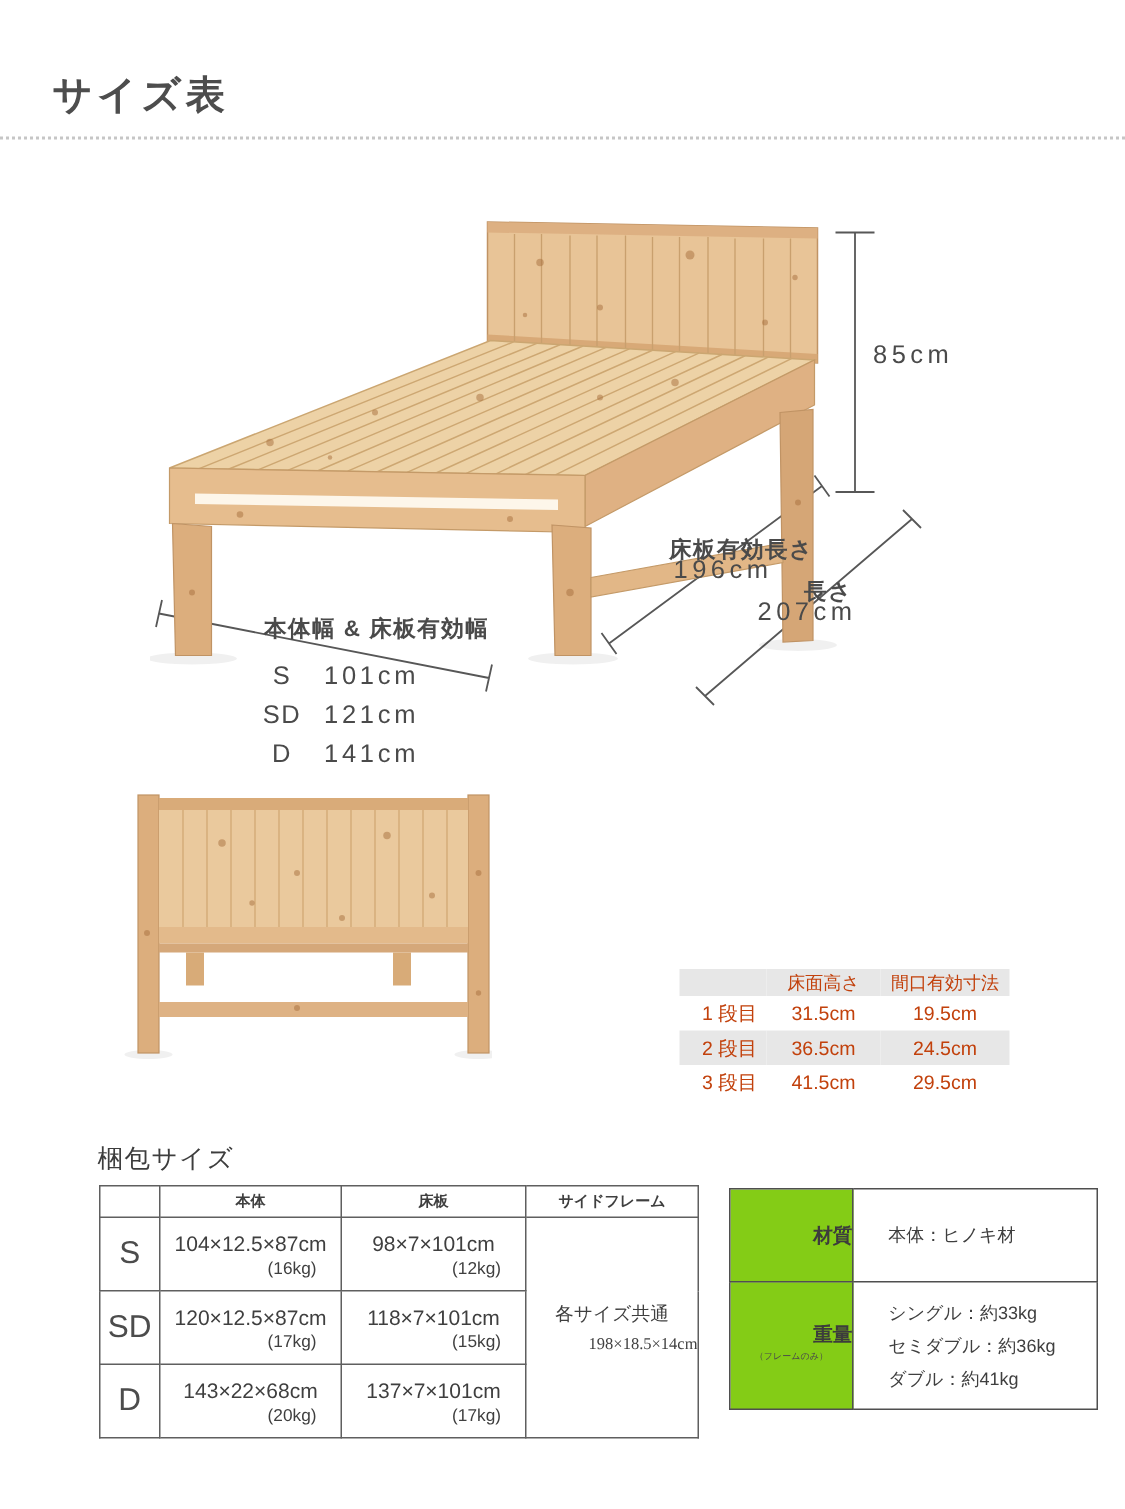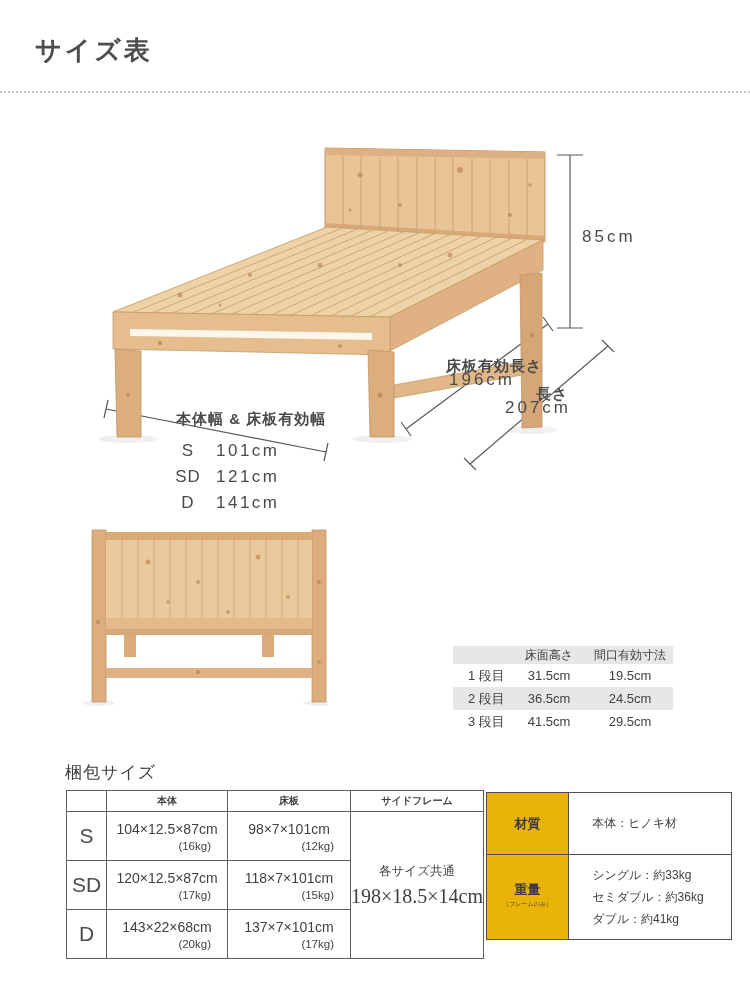--- a/index.html
+++ b/index.html
@@ -1,19 +1,19 @@
 <!DOCTYPE html>
 <html><head>
 <meta charset="utf-8">
 <style>
   html,body{margin:0;padding:0;background:#fff;}
   .page{position:relative;width:750px;height:1006px;background:#ffffff;overflow:hidden;
         font-family:"Liberation Sans","DejaVu Sans",sans-serif;color:#4c4c4c;}
 
-  .page-title{position:absolute;left:35px;top:33px;margin:0;font-size:26px;font-weight:bold;
+  .page-title{position:absolute;left:35px;top:46px;margin:0;font-size:26px;font-weight:bold;
               letter-spacing:3px;color:#4d4d4d;}
   .divider{position:absolute;left:0;top:91px;width:750px;height:0;border-top:2px dotted #c6c6c6;}
 
   .dims-svg{position:absolute;left:0;top:0;width:750px;height:540px;}
   .bed-persp{position:absolute;left:100px;top:135px;width:470px;height:310px;}
   .bed-front{position:absolute;left:78px;top:522px;width:250px;height:185px;}
 
   .dim-value{position:absolute;font-size:17px;letter-spacing:3px;color:#4a4a4a;white-space:nowrap;}
   .dim-title{position:absolute;font-size:15px;font-weight:bold;letter-spacing:1px;color:#4a4a4a;white-space:nowrap;}
   #v85{left:582px;top:227px;}
@@ -21,45 +21,45 @@
   #v196{left:449px;top:370px;}
   #t207{left:536px;top:385px;text-align:right;}
   #v207{left:505px;top:398px;}
   #twidth{left:176px;top:410px;}
 
   .width-table{position:absolute;left:170px;top:438px;}
   .width-row{display:flex;height:26px;line-height:26px;font-size:17px;color:#4a4a4a;}
   .width-size{width:36px;text-align:center;letter-spacing:1px;}
   .width-val{margin-left:10px;letter-spacing:2.5px;}
 
-  .step-table{position:absolute;left:453px;top:646px;border-collapse:collapse;color:#404040;}
+  .step-table{position:absolute;left:453px;top:646px;border-collapse:collapse;color:#c2410c;}
   .step-table td{padding:0;height:23px;font-size:13px;}
   .step-table tr.head td{height:18px;font-size:12px;background:#e7e7e7;}
   .step-table td.lbl{padding-left:15px;text-align:left;}
   .step-table td.num{text-align:center;}
   .step-table tr.striped td{background:#e7e7e7;}
 
   .pack-title{position:absolute;left:65px;top:761px;margin:0;font-size:17px;font-weight:normal;
               letter-spacing:1px;color:#3d3d3d;}
   .pack-table{position:absolute;left:66px;top:790px;border-collapse:collapse;color:#3f3f3f;}
   .pack-table td{border:1px solid #5f5f5f;padding:0;vertical-align:middle;}
   .pack-table tr.head td{height:20px;font-size:10px;font-weight:bold;text-align:center;}
   .pack-table td.size{width:39px;font-size:21px;text-align:center;color:#4c4c4c;}
   .pack-table td.c1{width:120px;height:48px;}
   .pack-table td.c2{width:122px;height:48px;}
   .pack-table td.c3{width:114px;font-family:Liberation Serif, serif;}
   .dims-line{font-size:14px;text-align:center;line-height:1.25;padding-top:3px;}
   .wt-line{font-size:11.5px;text-align:right;padding-right:16px;line-height:1.3;}
   .sideframe{text-align:center;font-size:12.5px;}
-  .sideframe .sf2{font-size:20px;margin-top:5px;text-align:right;}
+  .sideframe .sf2{font-size:11px;margin-top:5px;text-align:right;}
 
   .info-table{position:absolute;left:486px;top:792px;border-collapse:collapse;color:#3f3f3f;}
   .info-table th,.info-table td{border:1px solid #4f4f4f;padding:0;}
-  .info-table th{width:51px;background:#eab308;font-size:13px;font-weight:bold;color:#3c3c3c;
-                 text-align:center;vertical-align:middle;}
+  .info-table th{width:51px;background:#84cc16;font-size:13px;font-weight:bold;color:#3c3c3c;
+                 text-align:right;vertical-align:middle;}
   .info-table td{width:139px;padding-left:23px;font-size:12px;text-align:left;vertical-align:middle;}
   .info-table .r1 th,.info-table .r1 td{height:61px;}
   .info-table .r2 th,.info-table .r2 td{height:84px;}
   .info-table .r3 th,.info-table .r3 td{height:35px;}
   .wnote{font-size:10px;font-weight:normal;color:#4a4a4a;white-space:nowrap;
          transform:scale(0.6);transform-origin:50% 0;margin-top:1px;}
   .wline{line-height:1.85;}
 </style>
 </head>
 <body>

